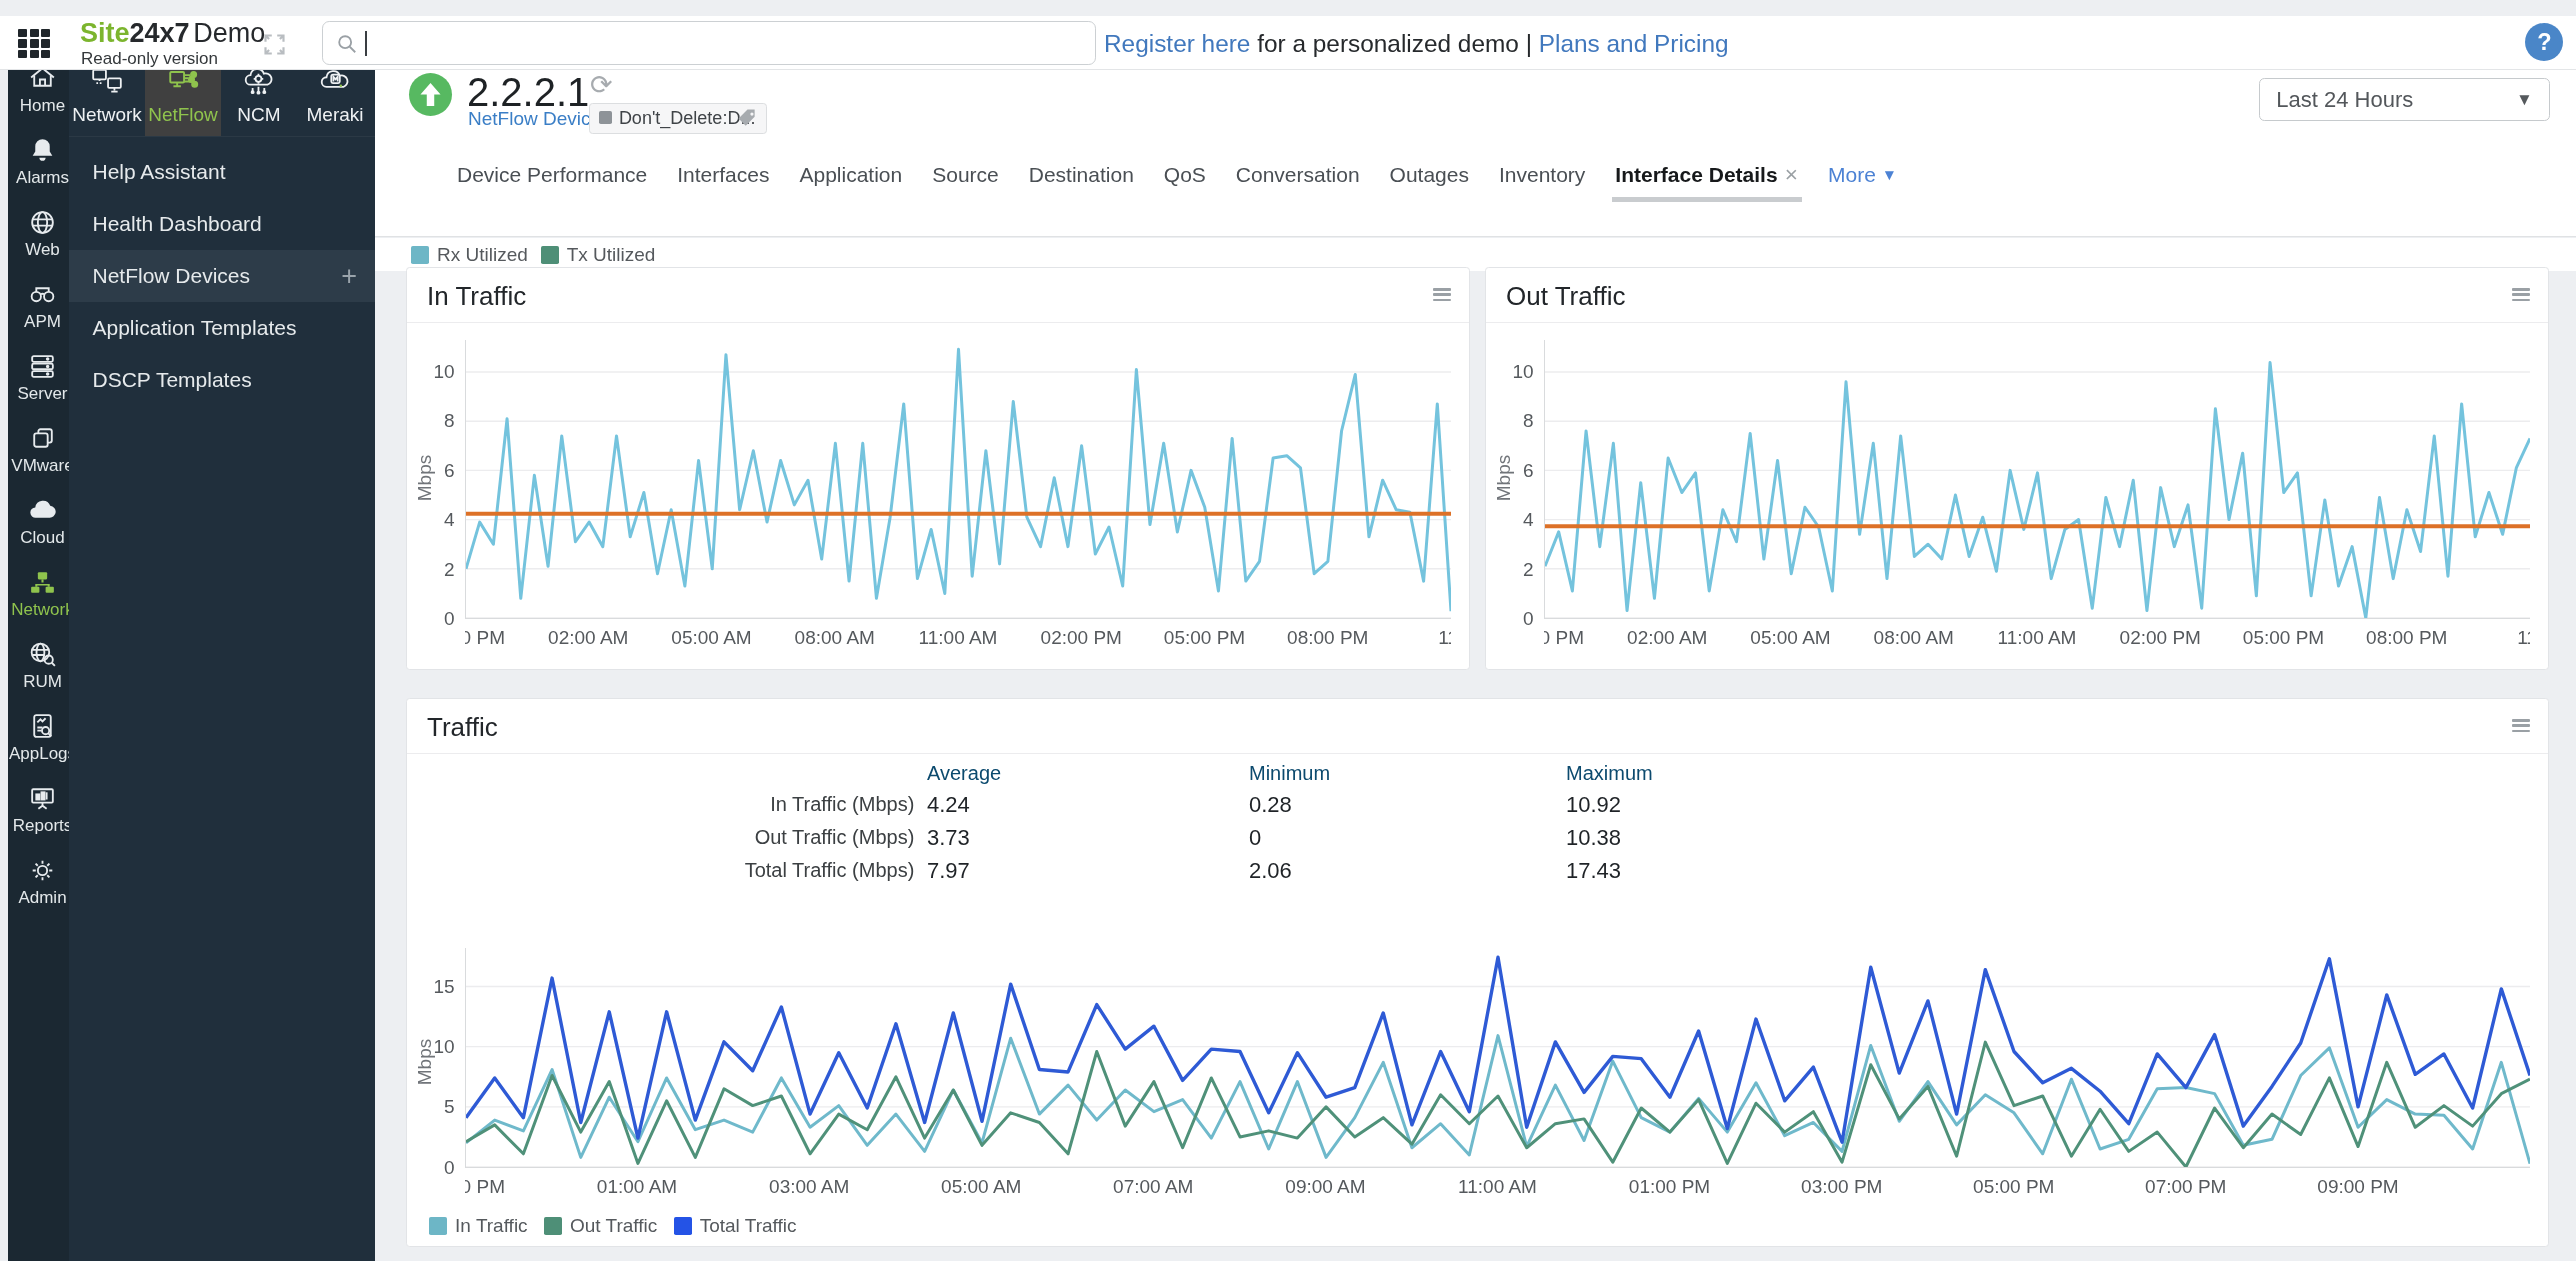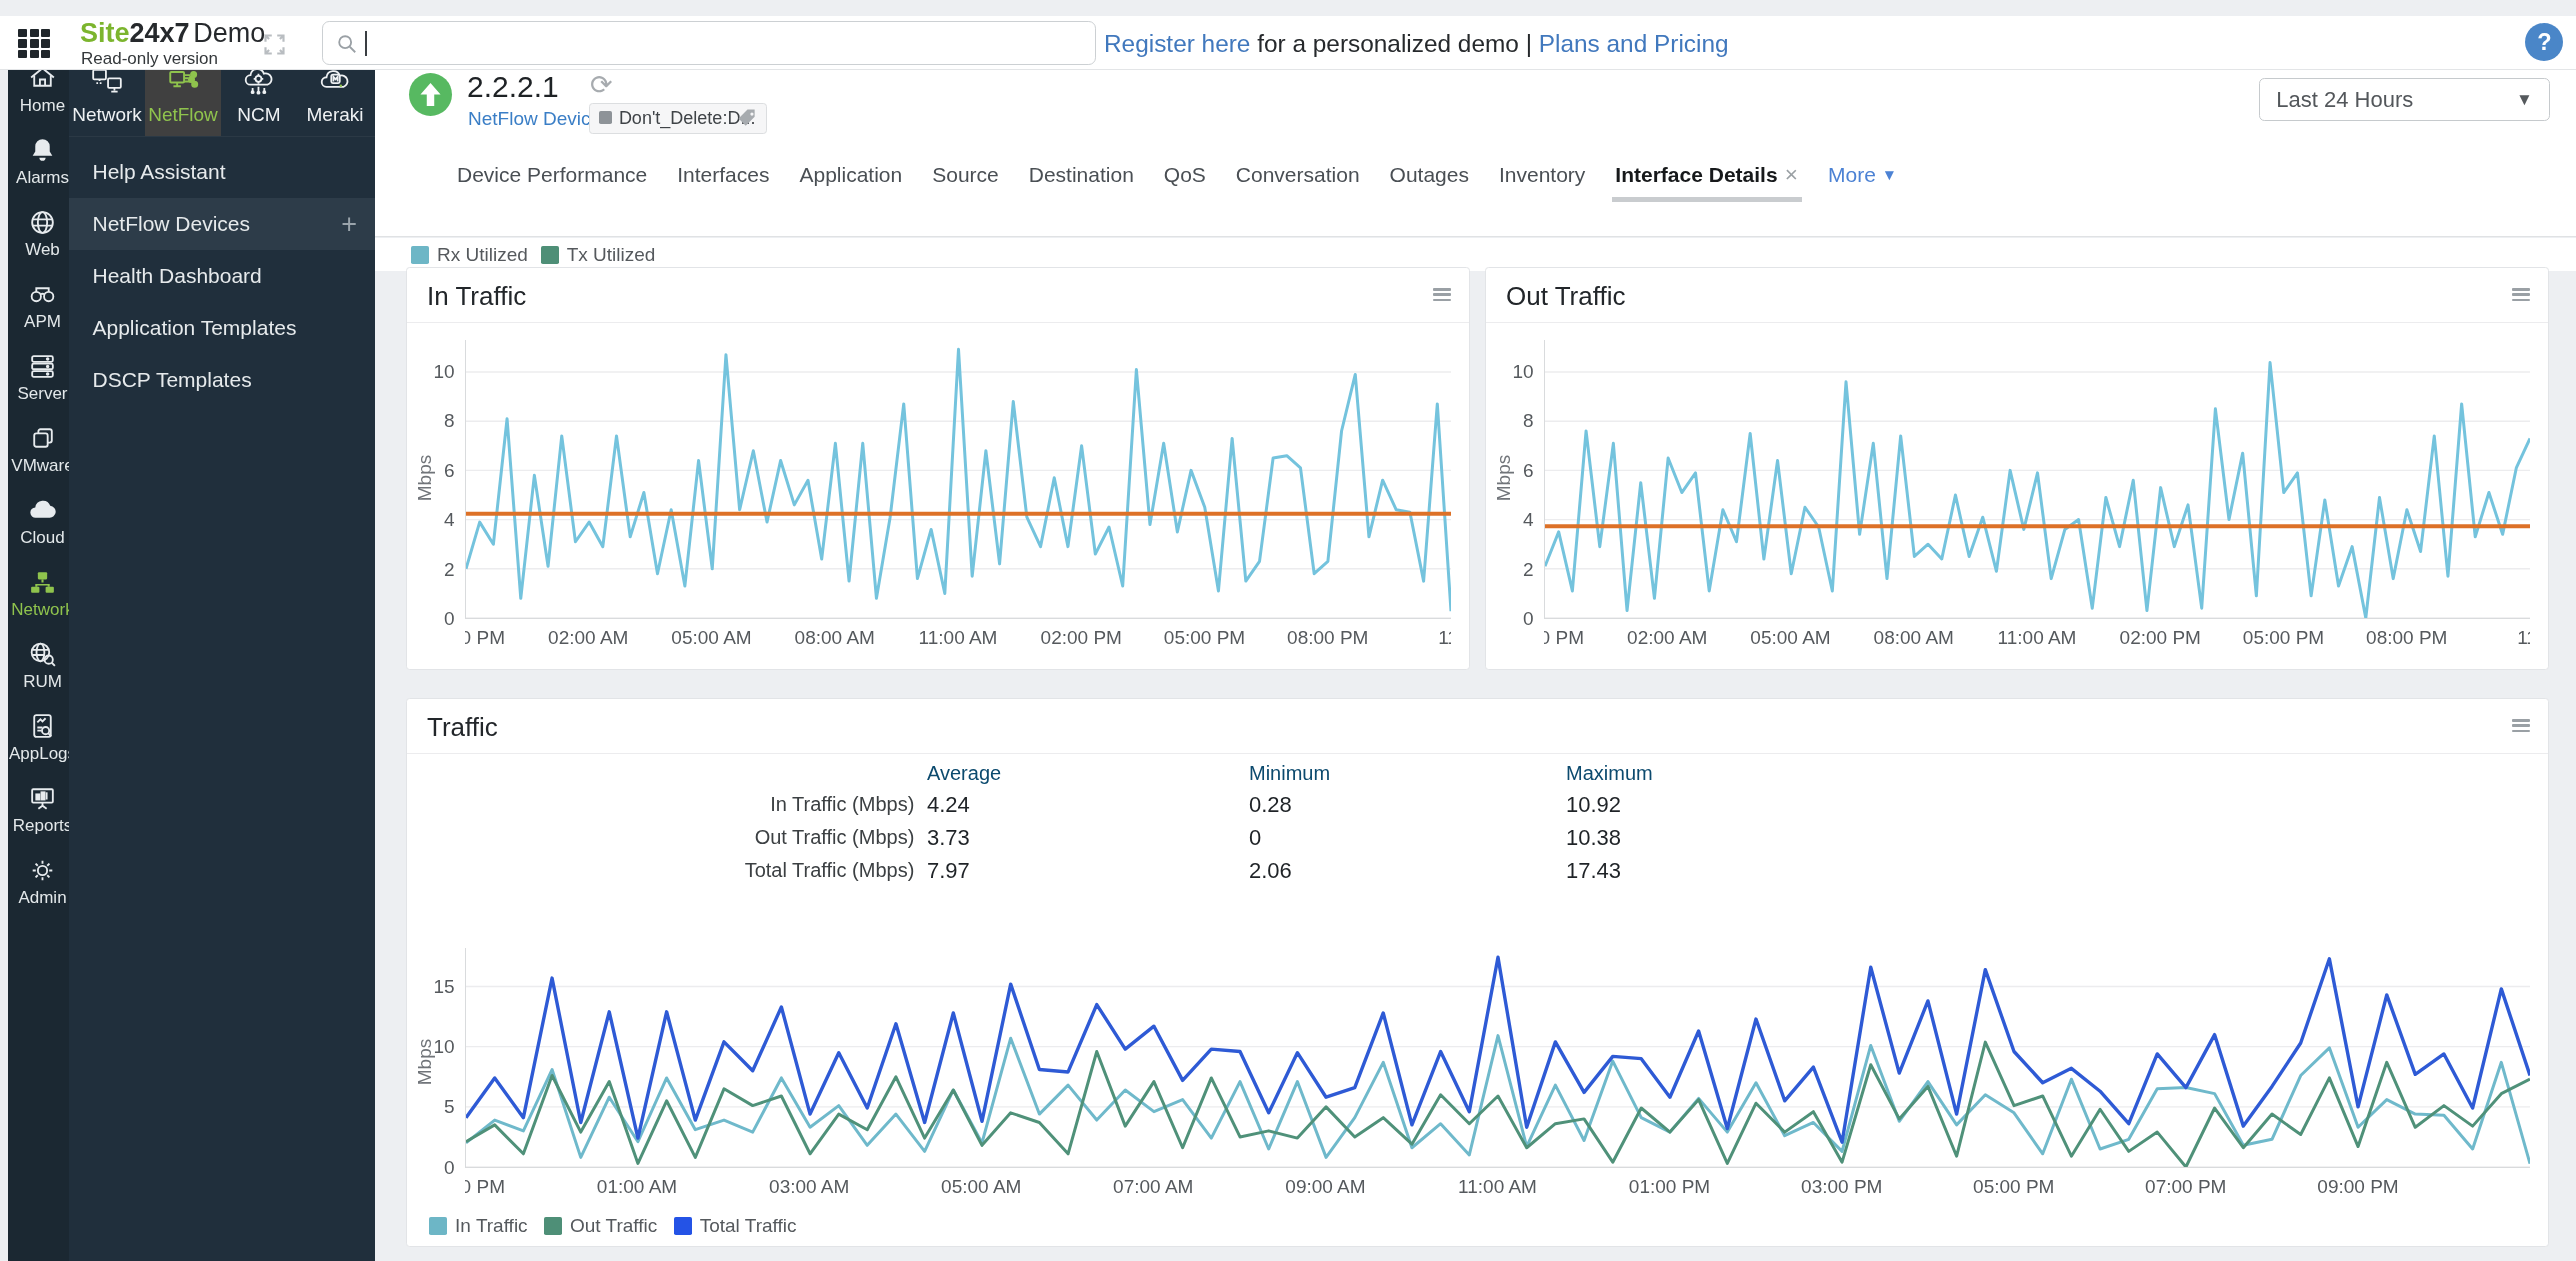--- a/index.html
+++ b/index.html
@@ -47,21 +47,21 @@
              color:#e6eaec; cursor:pointer; white-space:nowrap; }
   .navitem.active { background:#2d3c49; }
   .navitem .plus { position:absolute; right:18px; top:0; font-size:27px; color:#9aa4ab; }
 
   
   .main { position:absolute; left:375px; top:54px; width:2201px; height:1207px; background:#edeff2; }
   .head { position:absolute; left:0; top:0; width:2201px; height:183px; background:#fff;
           border-bottom:0.9px solid #e0e2e4; }
   .statuscircle { position:absolute; left:34px; top:19px; width:43px; height:43px; border-radius:50%;
                   background:#57b961; }
-  .devtitle { position:absolute; left:92px; top:16.3px; font-size:30px; color:#1e2225; font-weight:500; }
+  .devtitle { position:absolute; left:92px; top:16.3px; font-size:40px; color:#1e2225; font-weight:500; }
   .refresh { position:absolute; left:215px; top:14.5px; font-size:27px; color:#a7abaf; cursor:pointer; }
   .devtype { position:absolute; left:93px; top:54px; font-size:19px; color:#3a7ec6; cursor:pointer; }
   .tagchip { position:absolute; left:214px; top:49px; height:31px; padding:0 11px 0 9px; background:#f6f6f7;
              border:0.9px solid #dcdee0; border-radius:3.6px; font-size:18px; color:#3f4347; line-height:29px;
              cursor:pointer; white-space:nowrap; }
   .tagchip .sq { display:inline-block; width:12.7px; height:12.7px; background:#8e9398; border-radius:1.8px;
                  margin-right:7.2px; }
   .tagicon { position:absolute; left:360px; top:52px; cursor:pointer; }
   .tabsrow { position:absolute; left:34px; top:101px; right:326px; height:45px; display:flex; gap:30px;
              font-size:21px; color:#4a4f54; white-space:nowrap;margin-left:48px; }
@@ -289,22 +289,22 @@
             <path d="M8 20 a4.5 4.5 0 0 1 0-9 a6.5 6.5 0 0 1 12.6-1.4 A4.3 4.3 0 0 1 24 20 z"></path>
             <rect x="12.5" y="8.5" width="8" height="8" rx="1.5"></rect>
             <path d="M14.5 15 v-4.5 l2 2.5 2-2.5 V15"></path>
             <circle cx="21.5" cy="19" r="1.2" fill="#8fc34d" stroke="none"></circle>
           </svg></span>
       <span class="lbl">Meraki</span>
     </div>
   </div>
   <div class="navlist">
     <div class="navitem"><span>Help Assistant</span></div>
+    <div class="navitem"><span>Health Dashboard</span></div>
     <div class="navitem active"><span>NetFlow Devices</span><span class="plus">+</span></div>
-    <div class="navitem"><span>Health Dashboard</span></div>
     <div class="navitem"><span>Application Templates</span></div>
     <div class="navitem"><span>DSCP Templates</span></div>
   </div>
 </div>
 
 <div class="main">
 
   <div class="head">
     <div class="statuscircle">
       <svg width="43" height="43" viewBox="0 0 30 30" fill="#fff">

